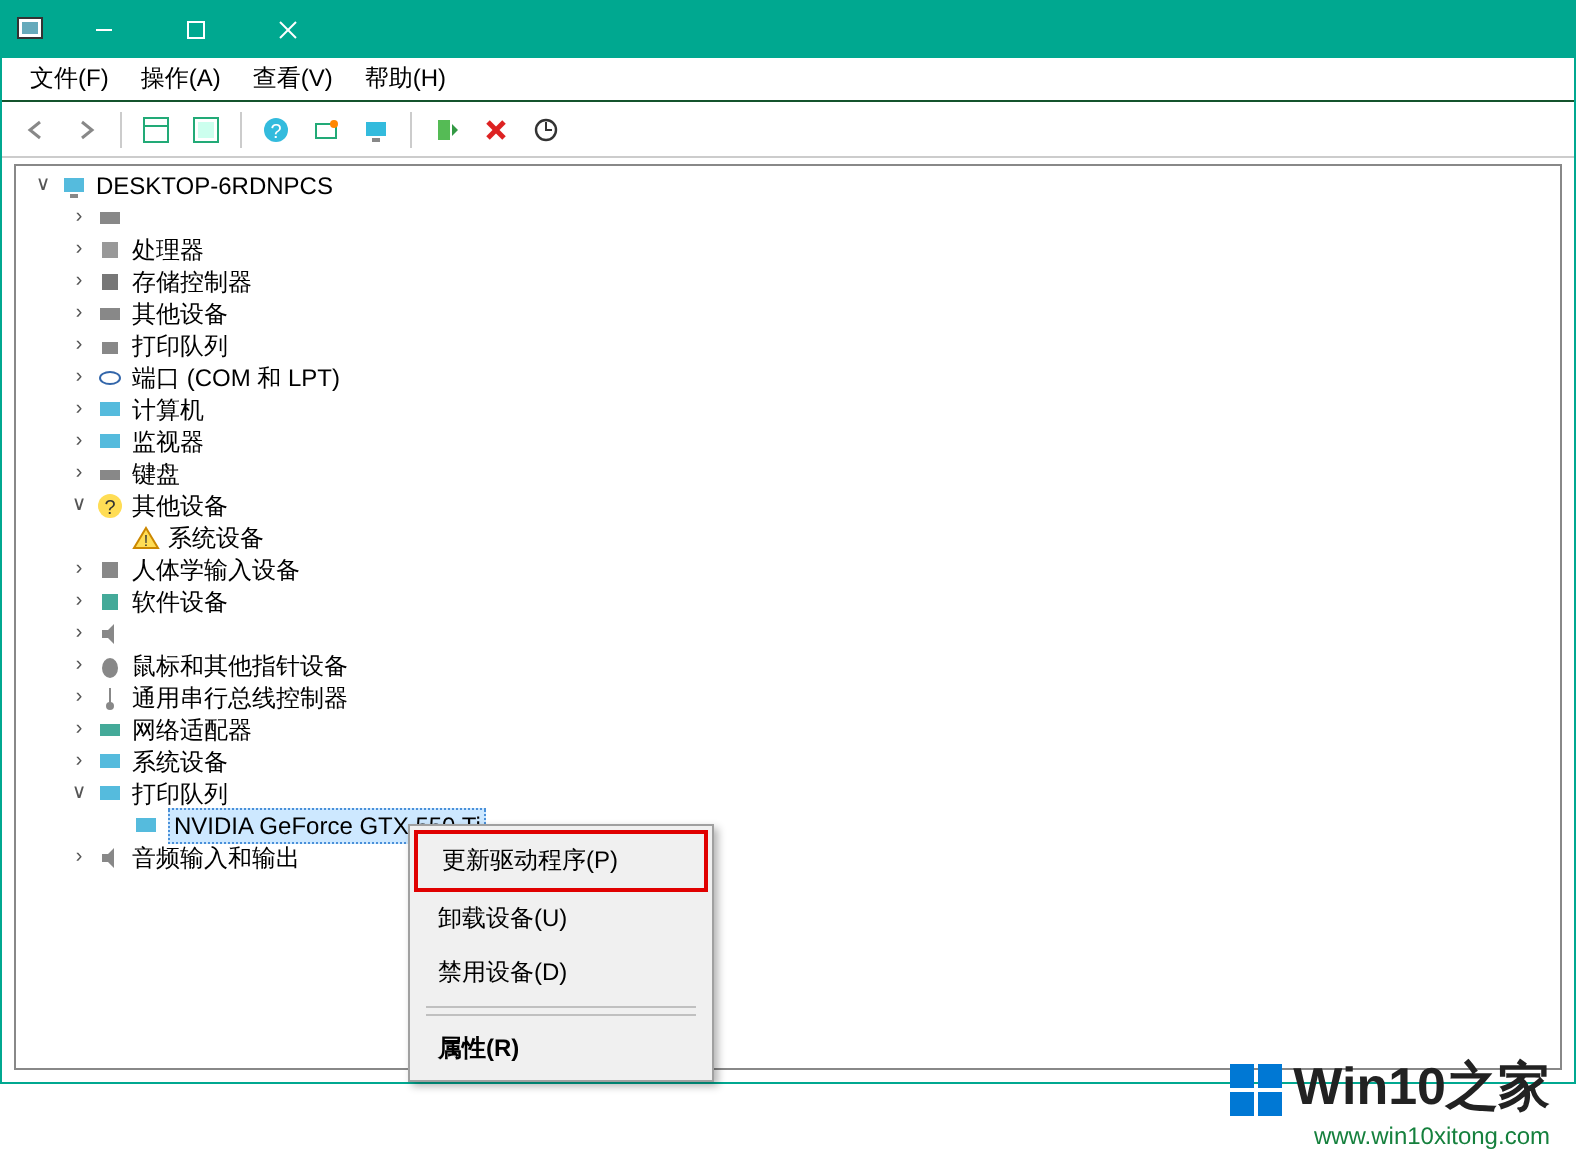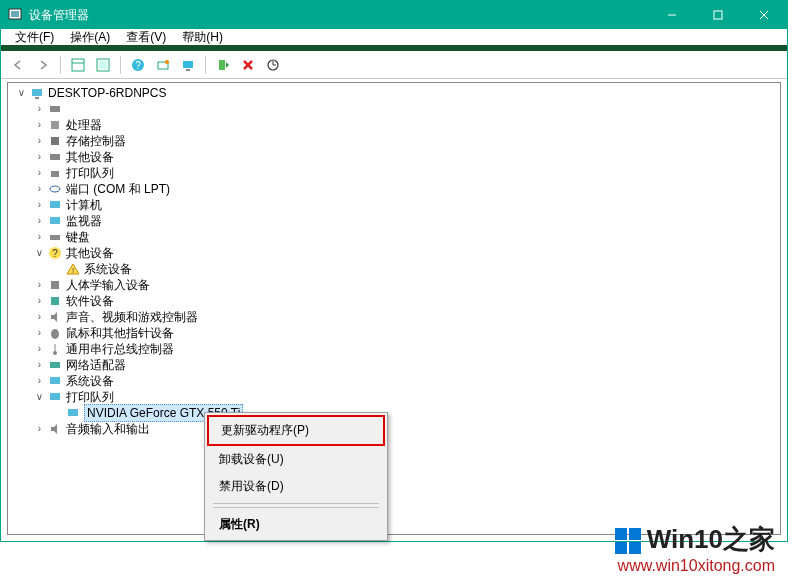--- a/index.html
+++ b/index.html
@@ -3,58 +3,57 @@
 <meta charset="utf-8">
 <style>
 * { margin: 0; padding: 0; box-sizing: border-box; font-family: "Microsoft YaHei", Arial, sans-serif; }
 body { width: 795px; height: 579px; background: #fff; position: relative; overflow: hidden; }
 .window { width: 788px; height: 542px; border: 1px solid #00a890; background: #fff; position: absolute; top: 0; left: 0; }
 .titlebar { height: 28px; background: #00a890; display: flex; align-items: center; padding-left: 6px; color: #fff; font-size: 12px; }
 .titlebar-icon { width: 16px; height: 16px; margin-right: 6px; display: inline-flex; }
 .titlebar-text { flex: 1; }
 .win-controls { display: flex; height: 100%; }
 .win-btn { width: 46px; display: flex; align-items: center; justify-content: center; cursor: pointer; color: #fff; font-size: 11px; }
-.menubar { height: 22px; display: flex; align-items: center; padding-left: 6px; border-bottom: 6px solid #14532d; font-size: 12px; }
+.menubar { height: 22px; display: flex; align-items: center; padding-left: 6px; border-bottom: 1px solid #14532d; font-size: 12px; }
 .menu-item { padding: 2px 8px; cursor: pointer; }
 .toolbar { height: 28px; display: flex; align-items: center; padding-left: 6px; gap: 3px; border-bottom: 1px solid #ccc; }
 .tool-btn { width: 22px; height: 22px; display: flex; align-items: center; justify-content: center; cursor: pointer; border: 1px solid transparent; }
 .tool-sep { width: 1px; height: 18px; background: #ccc; margin: 0 3px; }
 .tree-area { position: absolute; top: 81px; left: 6px; right: 6px; bottom: 6px; border: 1px solid #888; background: #fff; overflow: hidden; font-size: 12px; font-family: "SimSun", monospace; }
 .tree { padding: 2px 4px; }
 .node { display: flex; align-items: center; height: 16px; line-height: 16px; white-space: nowrap; }
 .expander { width: 15px; display: inline-flex; justify-content: center; font-size: 10px; color: #555; cursor: pointer; }
 .node-icon { width: 16px; height: 16px; margin-right: 3px; display: inline-flex; align-items: center; justify-content: center; }
 .indent0 { padding-left: 2px; }
 .indent1 { padding-left: 20px; }
 .indent2 { padding-left: 38px; }
 .selected { background: #cde8ff; border: 1px dotted #4a90d9; padding: 0 2px; }
-.context-menu { position: absolute; top: 412px; left: 204px; width: 184px; background: #f0f0f0; border: 1px solid #a0a0a0; box-shadow: 2px 2px 4px rgba(0,0,0,.3); font-size: 12px; padding: 2px; }
+.context-menu { position: absolute; top: 412px; left: 204px; width: 153px; background: #f0f0f0; border: 1px solid #a0a0a0; box-shadow: 2px 2px 4px rgba(0,0,0,.3); font-size: 12px; padding: 2px; }
 .ctx-item { padding: 5px 12px; cursor: pointer; }
 .ctx-item.highlighted { border: 2px solid #e00000; }
 .ctx-sep { height: 1px; background: #c0c0c0; margin: 3px 6px; }
 .watermark { position: absolute; right: 20px; bottom: 4px; text-align: right; }
 .wm-logo { font-size: 26px; font-weight: bold; color: #0078d4; }
 .wm-logo span { color: #222; }
-.wm-url { font-size: 16px; color: #b91c1c; }
+.wm-url { font-size: 12px; color: #15803d; }
 .wm-sq { display: inline-grid; grid-template-columns: 12px 12px; grid-template-rows: 12px 12px; gap: 2px; vertical-align: middle; margin-right: 6px; }
 .wm-sq div { background: #0078d4; }
 svg { display: block; }
 </style>
 </head>
 <body>
 
 <div class="window">
   <div class="titlebar">
     <span class="titlebar-icon">
       <svg viewBox="0 0 16 16">
           <rect x="2" y="2" width="12" height="10" fill="#fff" stroke="#333"></rect>
           <rect x="4" y="4" width="8" height="6" fill="#6ab"></rect>
         </svg>
     </span>
-    <span class="titlebar-text">设备管理器</span>
     <div class="win-controls">
       <div class="win-btn">
           <svg width="10" height="10">
             <line x1="1" y1="5" x2="9" y2="5" stroke="#fff" stroke-width="1"></line>
           </svg>
         </div>
       <div class="win-btn">
           <svg width="10" height="10">
             <rect x="1" y="1" width="8" height="8" fill="none" stroke="#fff" stroke-width="1"></rect>
           </svg>
@@ -269,21 +268,20 @@
           </span>
           <span>软件设备</span>
         </div>
       <div class="node indent1">
           <span class="expander">›</span>
           <span class="node-icon">
             <svg width="14" height="14">
               <polygon points="3,5 6,5 9,2 9,12 6,9 3,9" fill="#888"></polygon>
             </svg>
           </span>
-          <span>声音、视频和游戏控制器</span>
         </div>
       <div class="node indent1">
           <span class="expander">›</span>
           <span class="node-icon">
             <svg width="14" height="14">
               <ellipse cx="7" cy="8" rx="4" ry="5" fill="#888"></ellipse>
             </svg>
           </span>
           <span>鼠标和其他指针设备</span>
         </div>

